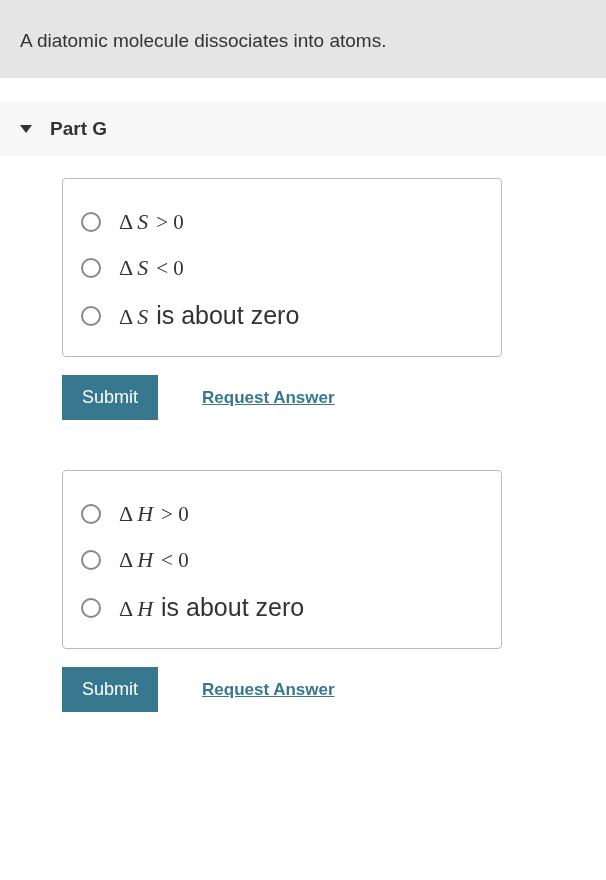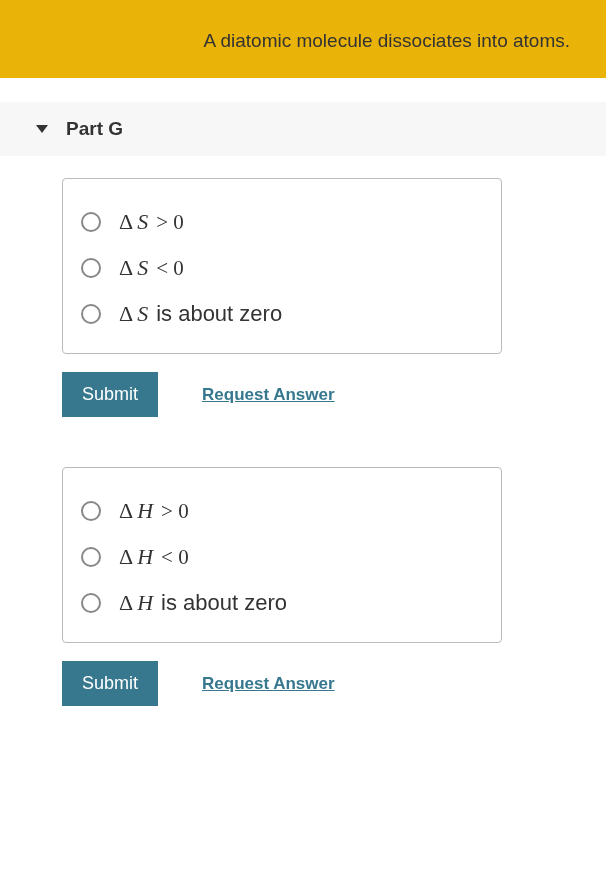--- a/index.html
+++ b/index.html
@@ -7,32 +7,31 @@
       padding: 0;
       box-sizing: border-box;
     }
     body {
       font-family: Arial, Helvetica, sans-serif;
       width: 606px;
       background: #fff;
       color: #333;
     }
     .prompt-banner {
-      background: #eab308;
-      padding: 30px 36px 26px 20px;
+      background: #e5e5e5;
+      padding: 30px 16px 26px 20px;
       font-size: 19px;
       color: #333;
-      text-align: right;
     }
     .part-section {
       margin-top: 24px;
     }
     .part-header {
       background: #f7f7f7;
-      padding: 16px 36px;
+      padding: 16px 20px;
       display: flex;
       align-items: center;
       gap: 18px;
     }
     .caret {
       width: 0;
       height: 0;
       border-left: 6px solid transparent;
       border-right: 6px solid transparent;
       border-top: 8px solid #333;
@@ -80,21 +79,21 @@
       font-family: 'Times New Roman', serif;
       font-style: italic;
       font-size: 22px;
       margin-right: 4px;
     }
     .math-op {
       font-family: 'Times New Roman', serif;
       font-size: 21px;
     }
     .plain-text {
-      font-size: 22px;
+      font-size: 25px;
     }
     .action-row {
       display: flex;
       align-items: center;
       gap: 44px;
       margin-top: 18px;
       margin-bottom: 28px;
     }
     .submit-btn {
       background: #37788f;

